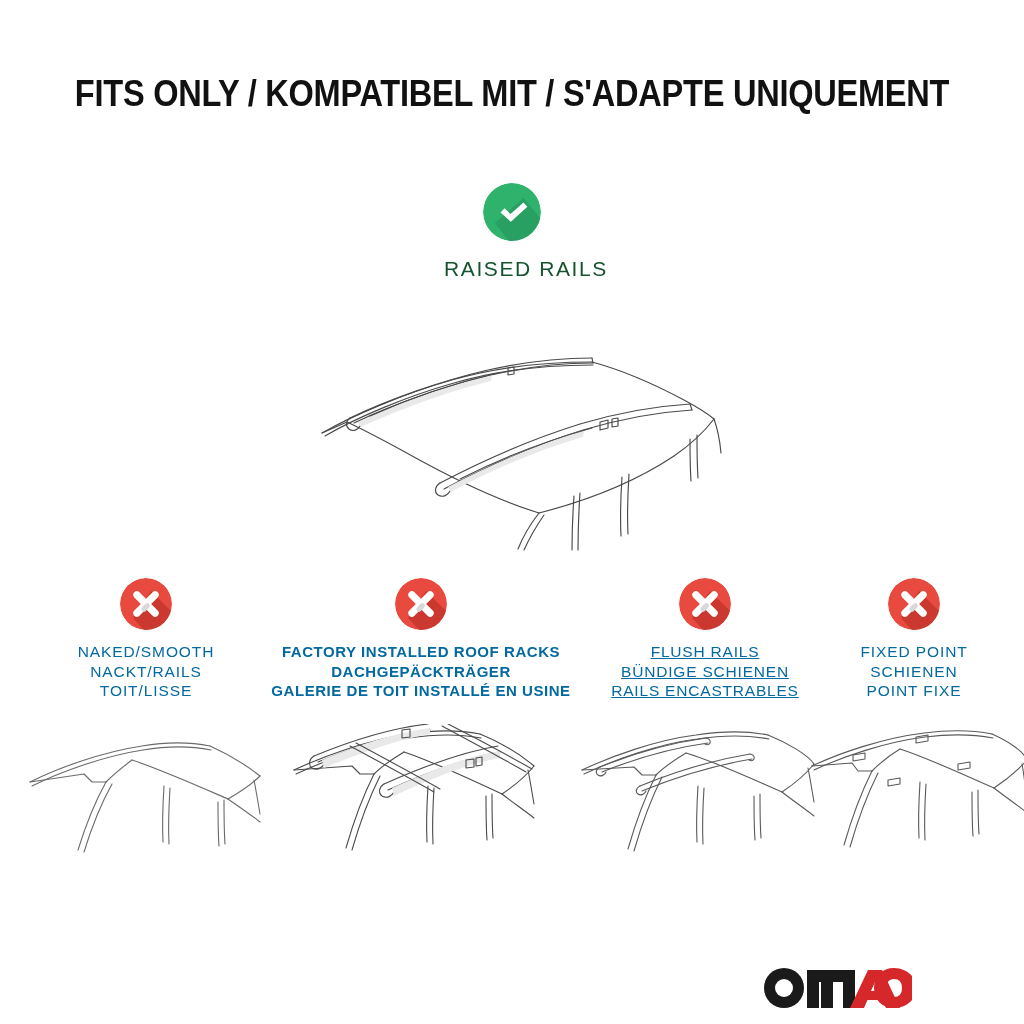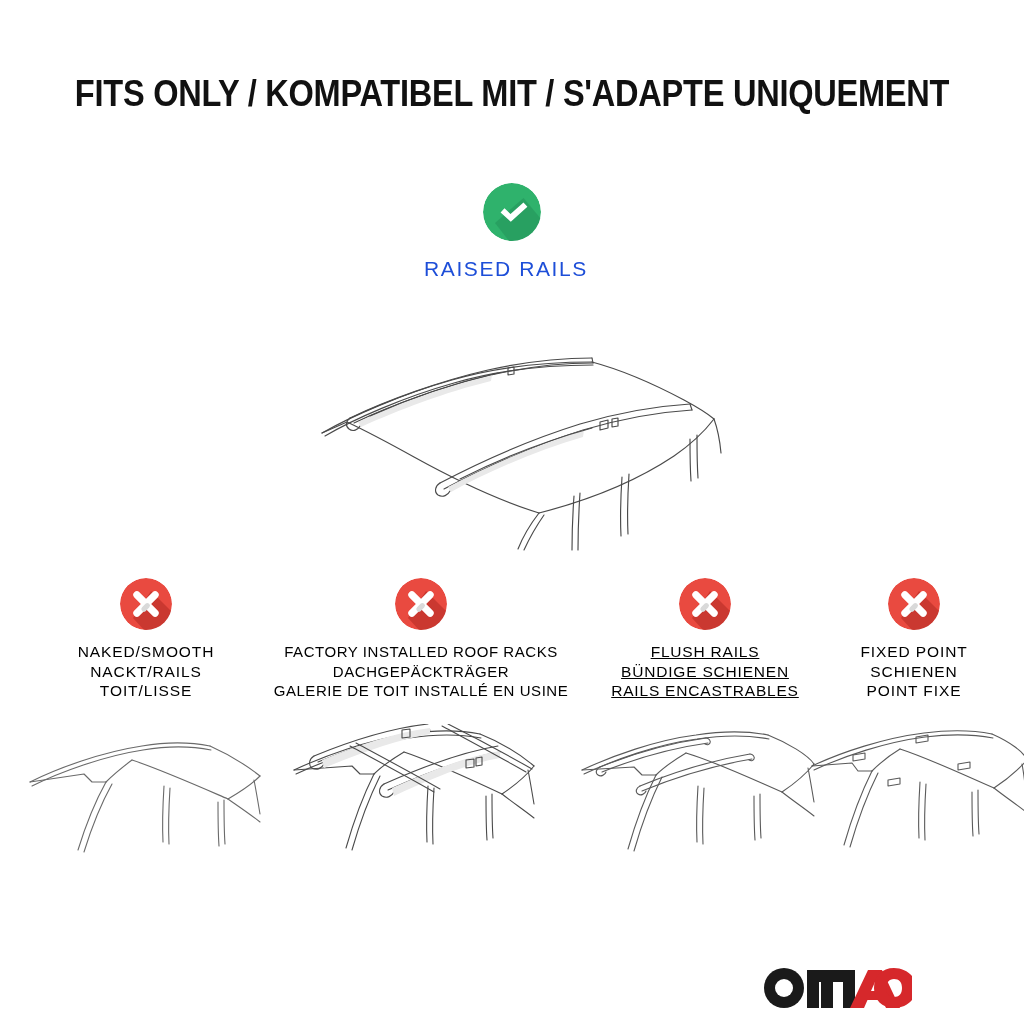--- a/index.html
+++ b/index.html
@@ -52,29 +52,29 @@
   
   .ok-badge {
     left: 483px;
     top: 183px;
     width: 58px;
     height: 58px;
   }
 
   .ok-text {
     position: absolute;
-    left: 256px;
+    left: 276px;
     top: 256px;
     width: 500px;
     text-align: center;
     font-size: 21px;
     line-height: 26.5px;
     font-weight: 400;
     letter-spacing: 1.6px;
-    color: #1d4ed8;
+    color: #14532d;
   }
 
   
   .main-illu {
     position: absolute;
     left: 292px;
     top: 350px;
     width: 430px;
     height: 205px;
   }
@@ -95,30 +95,30 @@
   .no-col .caption {
     position: absolute;
     top: 64px;
     left: 0;
     width: 100%;
     text-align: center;
     font-size: 15.5px;
     line-height: 19.5px;
     letter-spacing: 0.9px;
     font-weight: 400;
-    color: #000000;
+    color: #0369a1;
     white-space: nowrap;
   }
 
   .col-0 { left: 36px;  width: 220px; }
   .col-1 { left: 268px; width: 306px; }
   .col-2 { left: 588px; width: 234px; }
   .col-3 { left: 834px; width: 160px; }
 
-  .col-1 .caption { font-size: 15px; letter-spacing: 0.55px; }
+  .col-1 .caption { font-size: 15px; letter-spacing: 0.55px; font-weight: bold; }
   .col-2 .caption { letter-spacing: 0.8px; text-decoration: underline; }
 
   .bottom-illu {
     position: absolute;
     top: 724px;
   }
   .bi-0 { left: 2px;   width: 268px; height: 185px; }
   .bi-1 { left: 276px; width: 280px; height: 185px; }
   .bi-2 { left: 566px; width: 250px; height: 185px; }
   .bi-3 { left: 796px; width: 232px; height: 185px; }

